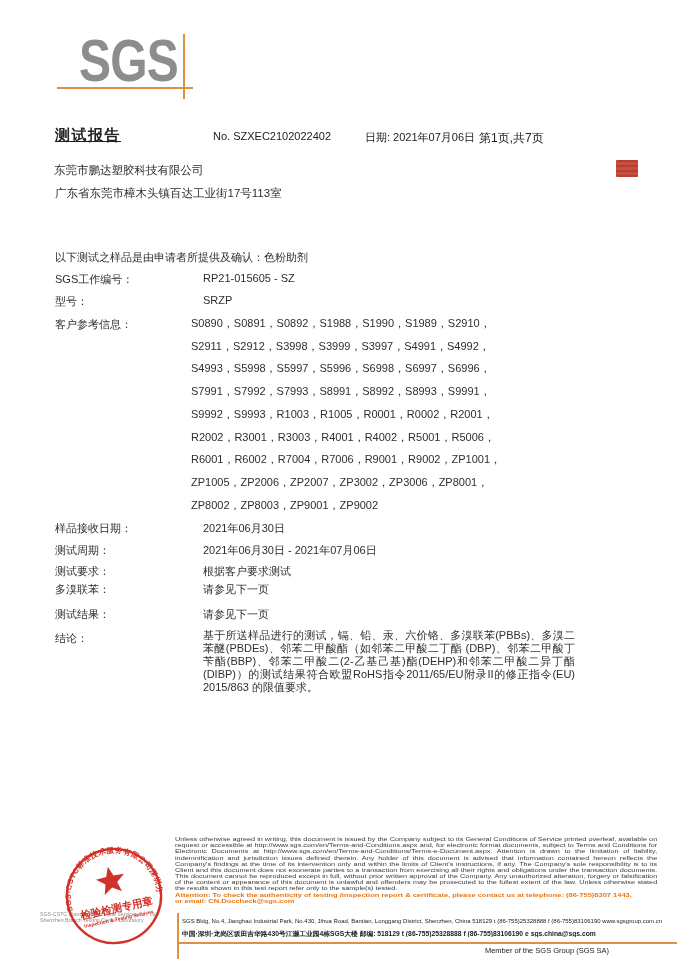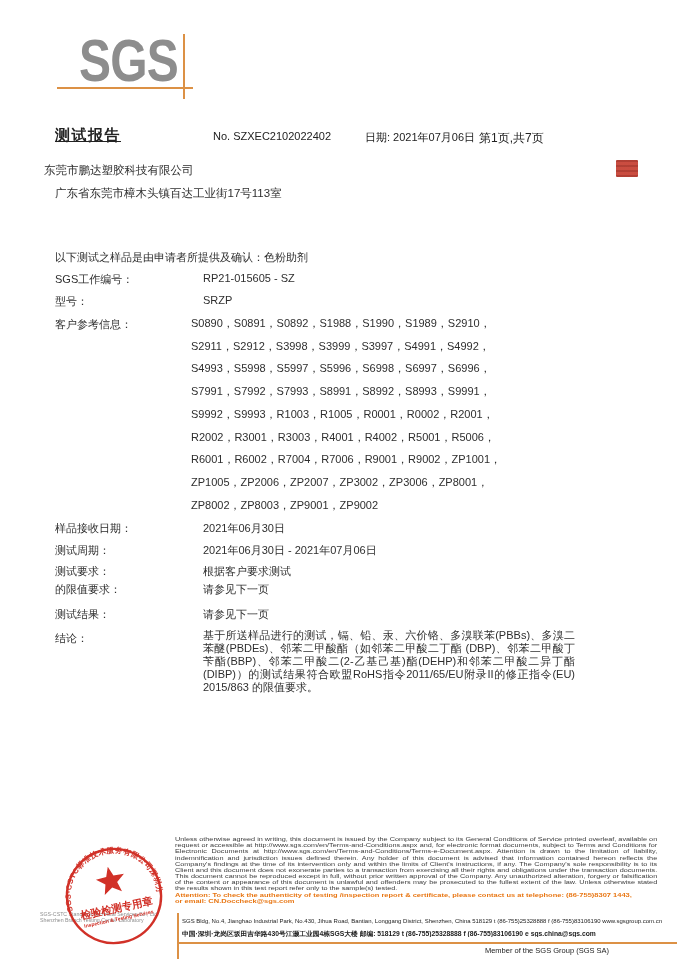--- a/index.html
+++ b/index.html
@@ -11,21 +11,21 @@
   .logo-text{left:79px;top:34px;font-size:60px;line-height:54px;font-weight:700;color:#8d8d8d;
              letter-spacing:-1px;transform:scaleX(.8);transform-origin:left top;}
   .logo-hline{left:57px;top:87px;width:136px;height:2px;background:#dc9145;}
   .logo-vline{left:183px;top:34px;width:2px;height:65px;background:#dc9145;}
 
   .title{left:55px;top:126px;font-size:15px;font-weight:bold;letter-spacing:1.5px;color:#222;text-decoration:underline;}
   .report-no{left:213px;top:130px;font-size:11px;color:#222;}
   .hdr-date{left:365px;top:130px;font-size:11px;color:#222;}
   .hdr-page{left:479px;top:130px;font-size:12px;color:#222;}
 
-  .app-name{left:44px;top:163px;font-size:11.5px;color:#2e2e2e;}
+  .app-name{left:54px;top:163px;font-size:11.5px;color:#2e2e2e;}
   .app-addr{left:55px;top:186px;font-size:11.5px;color:#2e2e2e;}
 
   .red-mark{left:616px;top:160px;width:22px;height:17px;
             background:repeating-linear-gradient(0deg,#a92a1e 0 2px,#c4392b 2px 5px);
             opacity:.9;border-radius:1px;}
 
   .statement{left:55px;top:250px;font-size:11px;color:#2e2e2e;}
 
   .lbl{left:55px;font-size:11px;color:#2e2e2e;}
   .val{left:203px;font-size:11px;color:#2e2e2e;}
@@ -99,21 +99,21 @@
 
   <div class="abs lbl r-recv">样品接收日期：</div>
   <div class="abs val r-recv">2021年06月30日</div>
 
   <div class="abs lbl r-period">测试周期：</div>
   <div class="abs val r-period">2021年06月30日 - 2021年07月06日</div>
 
   <div class="abs lbl r-req">测试要求：</div>
   <div class="abs val r-req">根据客户要求测试</div>
 
-  <div class="abs lbl r-method">的限值要求：</div>
+  <div class="abs lbl r-method">多溴联苯：</div>
   <div class="abs val r-method">请参见下一页</div>
 
   <div class="abs lbl r-result">测试结果：</div>
   <div class="abs val r-result">请参见下一页</div>
 
   <div class="abs lbl r-concl">结论：</div>
   <div class="abs concl-text">基于所送样品进行的测试，镉、铅、汞、六价铬、多溴联苯(PBBs)、多溴二苯醚(PBDEs)、邻苯二甲酸酯（如邻苯二甲酸二丁酯 (DBP)、邻苯二甲酸丁苄酯(BBP)、邻苯二甲酸二(2-乙基己基)酯(DEHP)和邻苯二甲酸二异丁酯(DIBP)）的测试结果符合欧盟RoHS指令2011/65/EU附录II的修正指令(EU) 2015/863 的限值要求。</div>
 
   <div class="abs legal-wrap">
     <div class="legal-inner">

